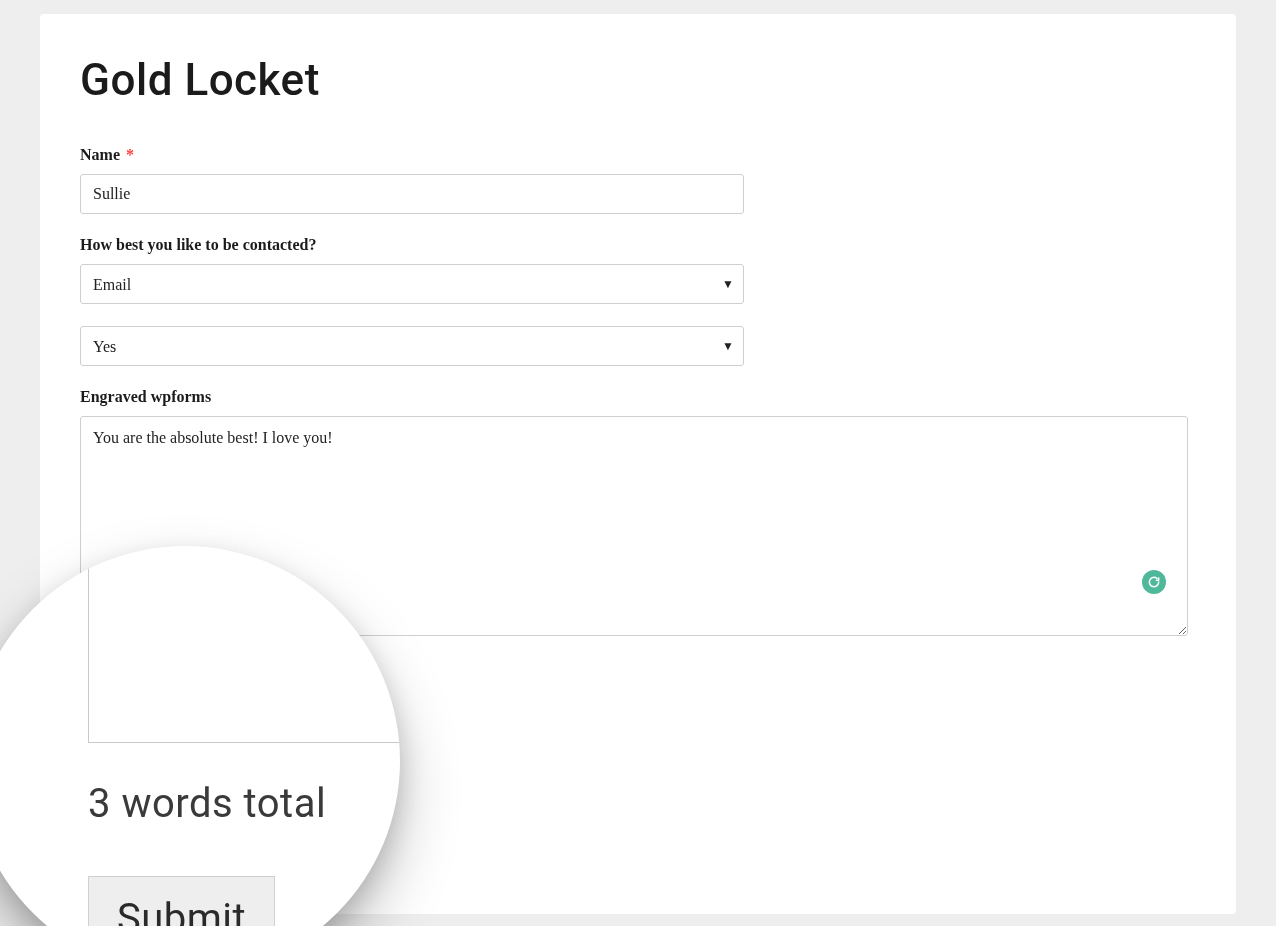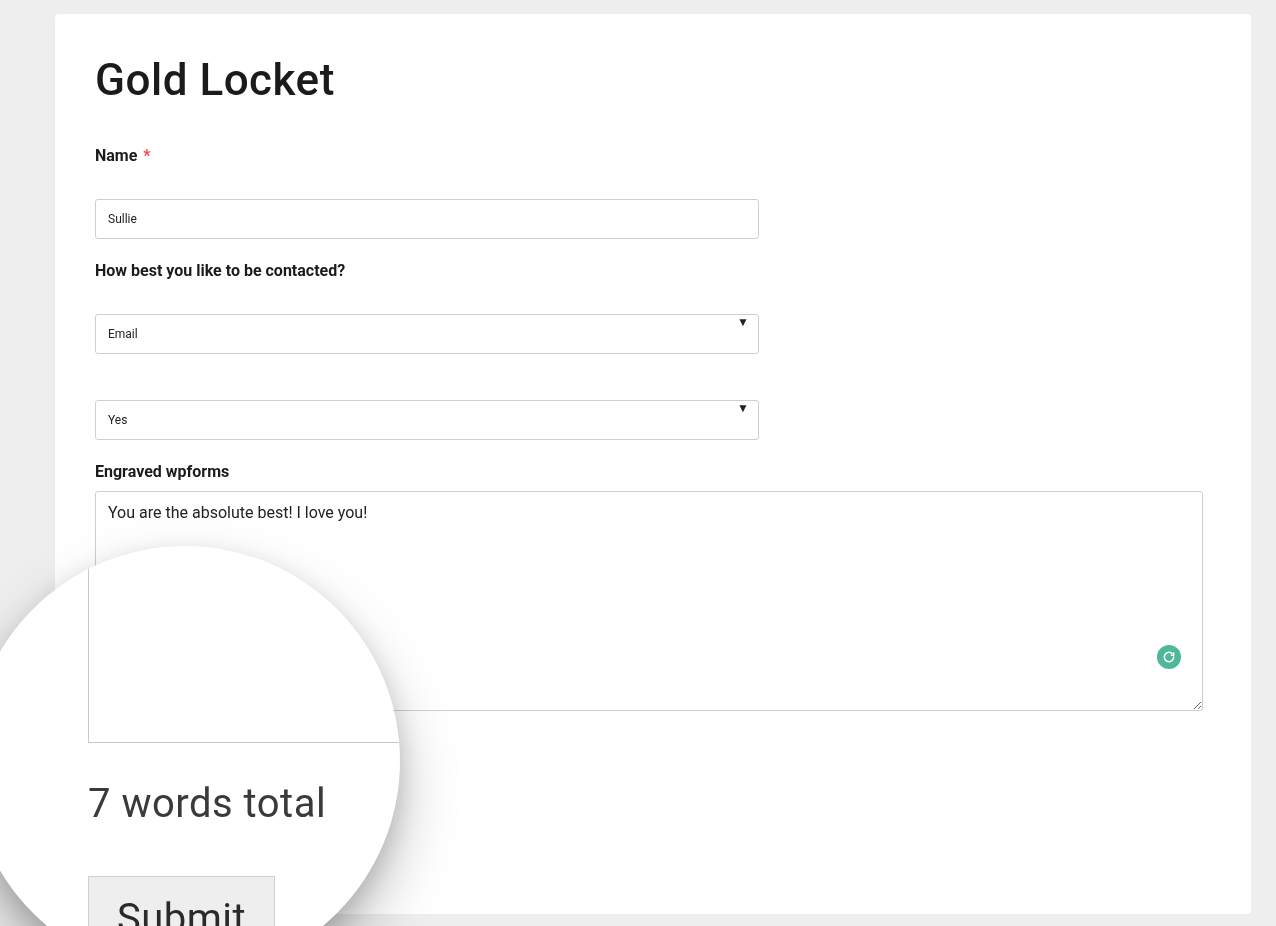--- a/index.html
+++ b/index.html
@@ -6,55 +6,54 @@
   html, body { width: 1276px; height: 926px; }
   body {
     background: #eeeeee;
     font-family: -apple-system, BlinkMacSystemFont, "Segoe UI", Roboto, Helvetica, Arial, sans-serif;
     color: #111;
     overflow: hidden;
     position: relative;
   }
   .card {
     position: absolute;
-    left: 55px;
+    left: 40px;
     top: 14px;
     width: 1196px;
     height: 900px;
     background: #ffffff;
     border-radius: 4px;
     padding: 40px;
   }
   .page-title {
     font-size: 44px;
     font-weight: 500;
     letter-spacing: 0.5px;
     color: #1b1b1b;
     margin-bottom: 40px;
   }
-  .field { margin-bottom: 22px; }
+  .field { margin-bottom: 22px; font-family: Liberation Serif, serif; }
   .field-label {
     display: block;
     font-size: 16px;
     font-weight: 700;
     color: #1b1b1b;
     margin-bottom: 10px;
   }
   .required { color: #ff4242; margin-left: 2px; }
   .text-input, .select-input {
     width: 664px;
     height: 40px;
     border: 1px solid #cfcfcf;
     border-radius: 3px;
     padding: 0 12px;
-    font-size: 12px;
+    font-size: 16px;
     color: #222;
     background: #fff;
     font-family: inherit;
-    margin-top: 24px;
   }
   .select-wrap { position: relative; width: 664px; }
   .select-input {
     appearance: none;
     -webkit-appearance: none;
     padding-right: 32px;
   }
   .select-caret {
     position: absolute;
     right: 10px;
@@ -191,16 +190,16 @@
         </svg>
       </div>
     </div>
   </div>
 </div>
 
 <div class="loupe">
   <div class="loupe-inner">
     <div class="loupe-border-left"></div>
     <div class="loupe-border-line"></div>
-    <div class="loupe-count">7 words total</div>
+    <div class="loupe-count">3 words total</div>
     <div class="loupe-submit">Submit</div>
   </div>
 </div>
 
 </body></html>

